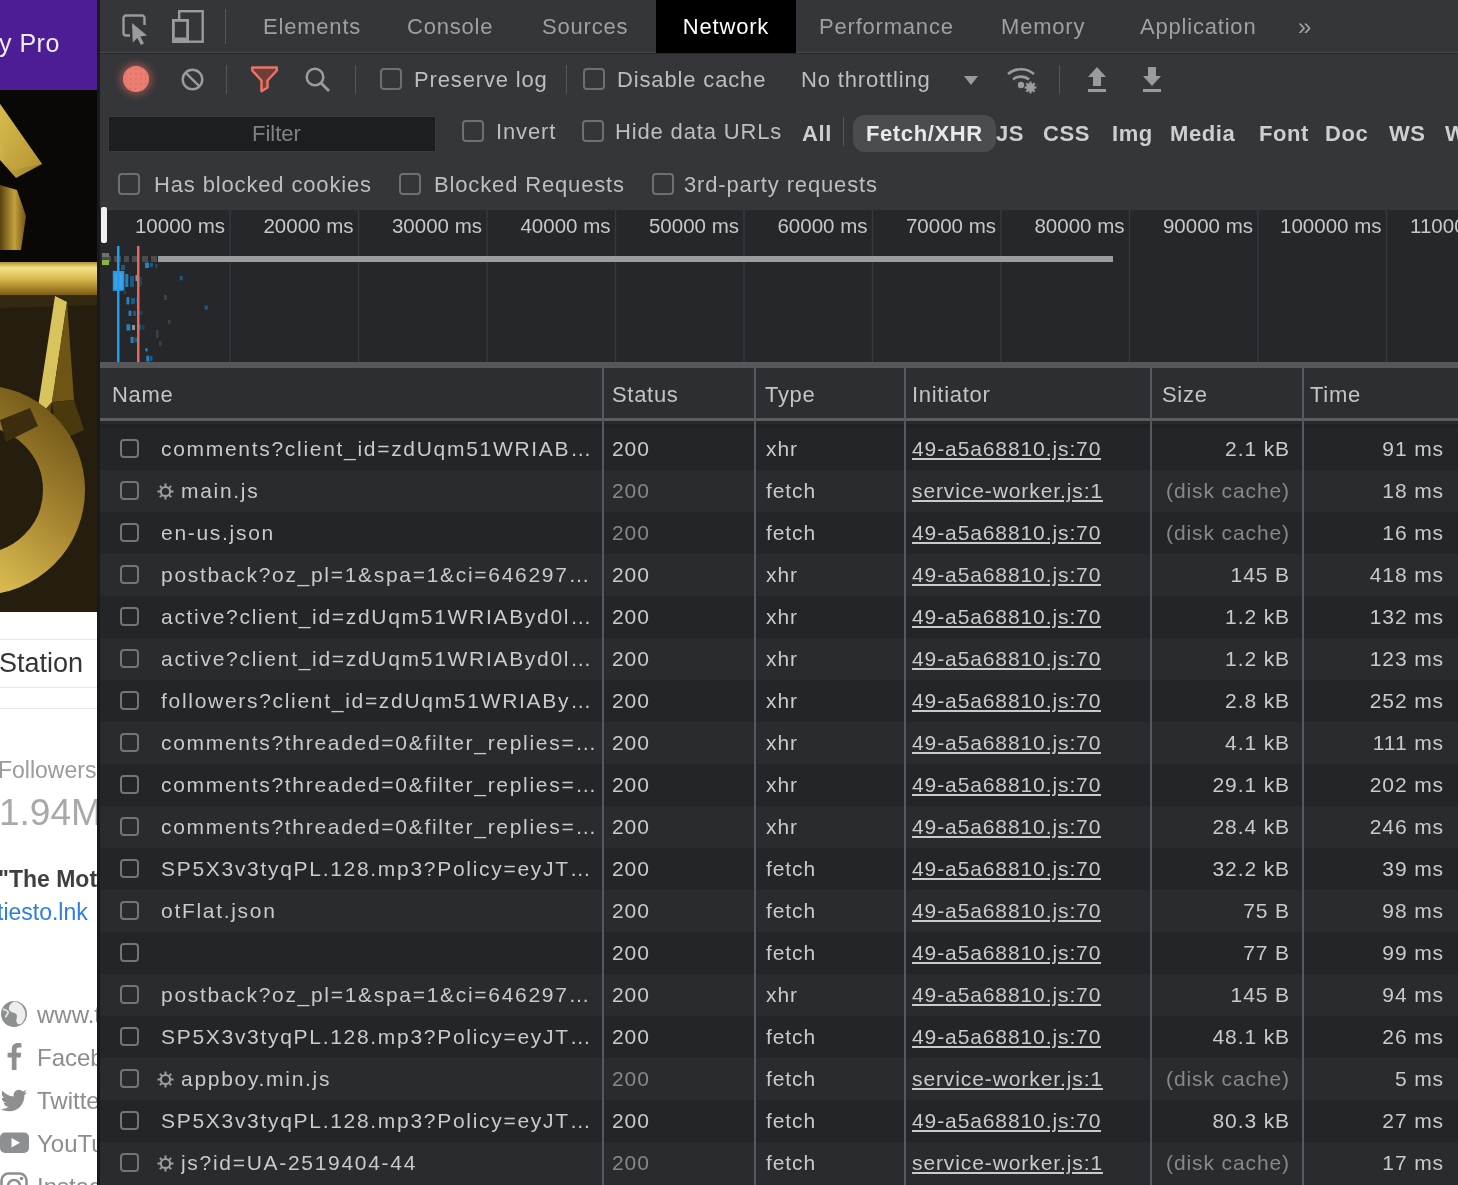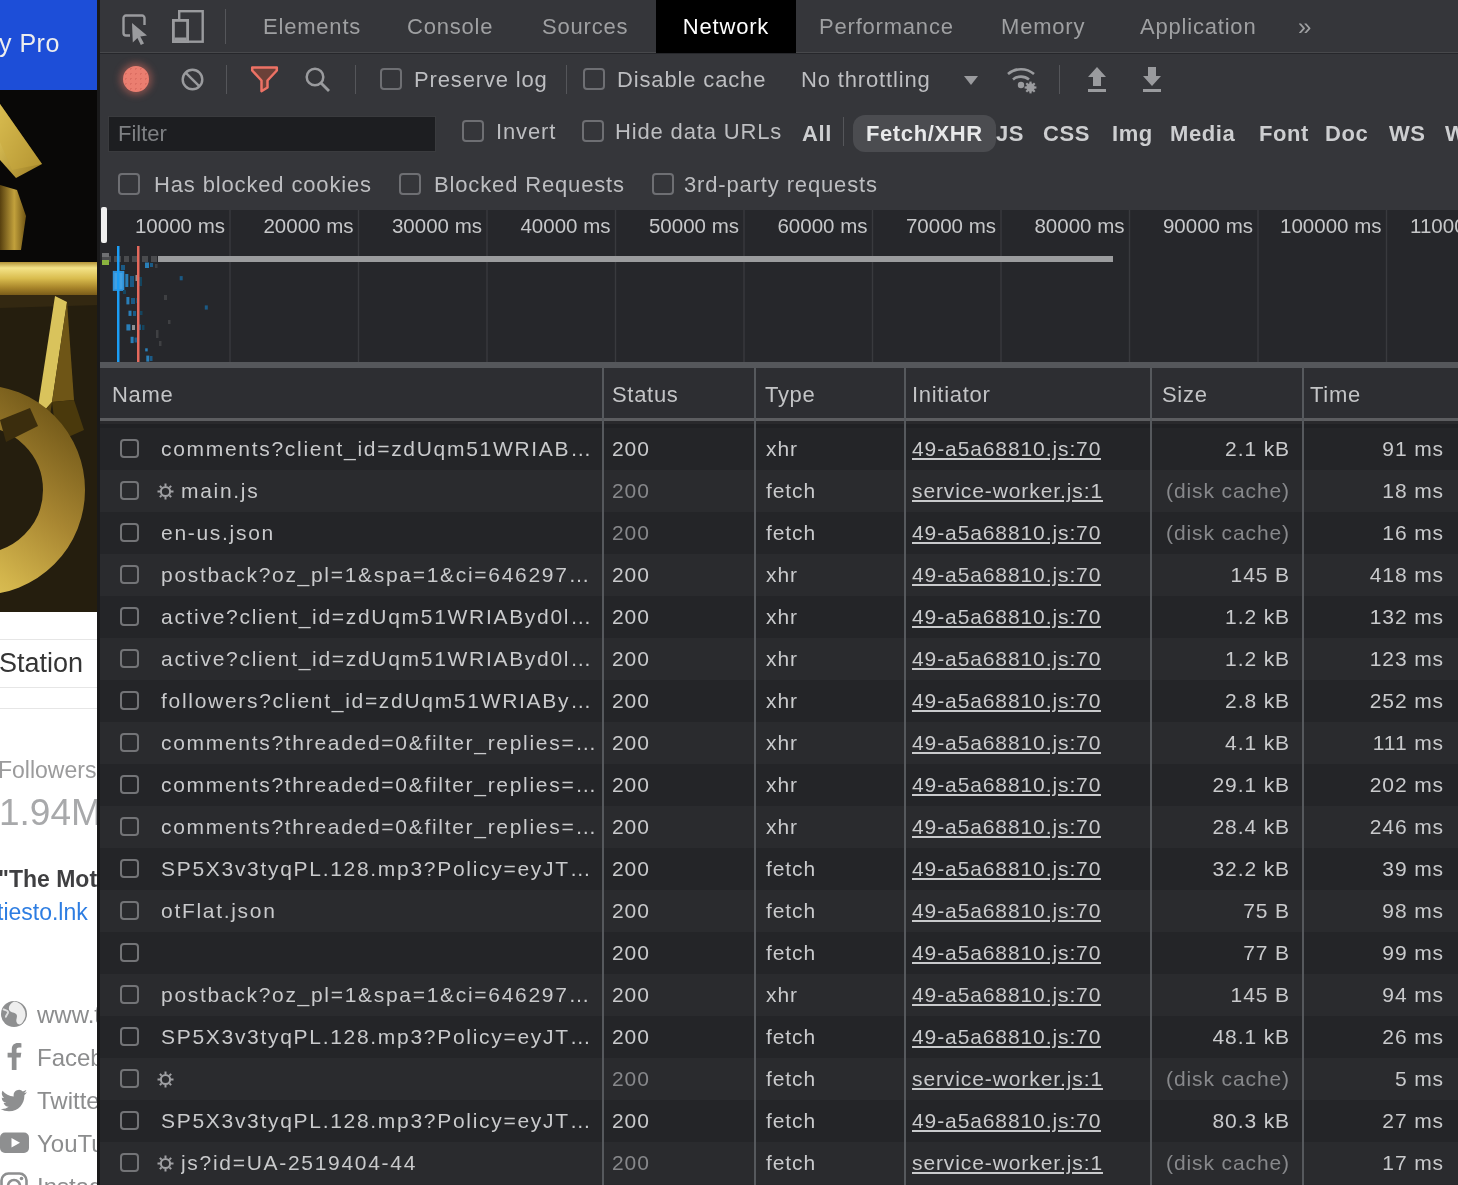--- a/index.html
+++ b/index.html
@@ -1,42 +1,42 @@
 <!DOCTYPE html>
 <html><head>
 <meta charset="utf-8">
 <style>
 * { margin:0; padding:0; box-sizing:border-box; }
 html,body { width:1458px; height:1185px; overflow:hidden; background:#242528; font-family:"Liberation Sans", sans-serif; }
 #stage { position:relative; width:1458px; height:1185px; }
 
 
 #page { position:absolute; left:0; top:0; width:100px; height:1185px; background:#ffffff; }
-#pg-header { position:absolute; left:0; top:0; width:100px; height:90px; background:#1d4ed8; }
+#pg-header { position:absolute; left:0; top:0; width:100px; height:90px; background:#4c1d95; }
 #pg-header .t { position:absolute; left:-1px; top:29px; font-size:25px; color:#ededee; letter-spacing:0.5px; }
 #pg-art { position:absolute; left:0; top:90px; width:100px; height:522px; }
 .hl { position:absolute; left:0; width:100px; height:1px; background:#e6e6e6; }
 #pg-station { position:absolute; left:-1px; top:648px; font-size:27px; color:#353535; width:120px; }
 #pg-followers { position:absolute; left:-2px; top:757px; font-size:23px; color:#9b9b9c; }
 #pg-194 { position:absolute; left:-1px; top:792px; font-size:37px; color:#a8a9ab; }
 #pg-mot { position:absolute; left:-2px; top:866px; font-size:23px; font-weight:bold; color:#3f3f41; width:130px; }
 #pg-tiesto { position:absolute; left:-3px; top:899px; font-size:23px; color:#2d7de2; }
 .soc { position:absolute; left:0; width:130px; height:28px; color:#8c8d8e; font-size:24px; }
 .soc .ic { position:absolute; left:0; top:0; width:27px; height:27px; }
 .soc .tx { position:absolute; left:37px; top:1px; }
 
 
 #dt { position:absolute; left:98px; top:0; width:1360px; height:1185px; background:#26272b; }
 .bar { position:absolute; left:0; width:1360px; background:#35363a; }
 #tabbar { top:0; height:53px; border-bottom:1px solid #47484b; }
 .tab { position:absolute; top:0; height:53px; line-height:53px; color:#9fa0a2; font-size:22px; letter-spacing:0.8px;text-align:right; }
 .tabsel { background:#000; color:#fff; text-align:center; }
 .vsep { position:absolute; width:1px; background:#55565a; }
 #toolbar { top:54px; height:50px; }
-#filterbar { top:104px; height:54px; }
+#filterbar { top:104px; height:54px;text-align:center; }
 #row4 { top:158px; height:52px; }
 .cb { position:absolute; width:22px; height:22px; border:2px solid #6e6f73; border-radius:4px; background:transparent; }
 .lbl { position:absolute; color:#bdbec1; font-size:22px; letter-spacing:0.85px; }
 #finput { position:absolute; left:10px; top:12px; width:328px; height:36px; background:#1d1e21; border:1px solid #3a3b3e; color:#7e8083; font-size:22px; line-height:34px; padding-left:9px; }
 .chip { position:absolute; top:11px; height:37px; line-height:37px; color:#cdced0; font-size:22px; letter-spacing:0.6px;font-weight:bold; }
 .chipsel { background:#4b4c50; border-radius:12px; padding:0 13px; color:#e8e9ea; }
 
 
 #overview { position:absolute; left:0; top:210px; width:1360px; height:152px; background:#26272b; }
 #ov-split { position:absolute; left:0; top:362px; width:1360px; height:6px; background:#55575b; }
@@ -500,20 +500,21 @@
               <line x1="8.5" y1="0.5" x2="8.5" y2="3"></line>
               <line x1="8.5" y1="14" x2="8.5" y2="16.5"></line>
               <line x1="0.5" y1="8.5" x2="3" y2="8.5"></line>
               <line x1="14" y1="8.5" x2="16.5" y2="8.5"></line>
               <line x1="2.85" y1="2.85" x2="4.6" y2="4.6"></line>
               <line x1="12.4" y1="12.4" x2="14.15" y2="14.15"></line>
               <line x1="2.85" y1="14.15" x2="4.6" y2="12.4"></line>
               <line x1="12.4" y1="4.6" x2="14.15" y2="2.85"></line>
             </g>
           </svg>
+          <div class="cell" style="left:83px;width:420px;letter-spacing:1.7px">appboy.min.js</div>
           <div class="cell dim" style="left:514px">200</div>
           <div class="cell" style="left:668px">fetch</div>
           <div class="cell und" style="left:814px">service-worker.js:1</div>
           <div class="cell num dim" style="left:1054px;width:138px">(disk cache)</div>
           <div class="cell num" style="left:1204px;width:142px">5 ms</div>
         </div>
     <div class="grow rowa" style="top:732px">
           <div class="rcb"></div>
           <div class="cell" style="left:63px;width:440px;letter-spacing:1.7px">SP5X3v3tyqPL.128.mp3?Policy=eyJT…</div>
           <div class="cell" style="left:514px">200</div>

